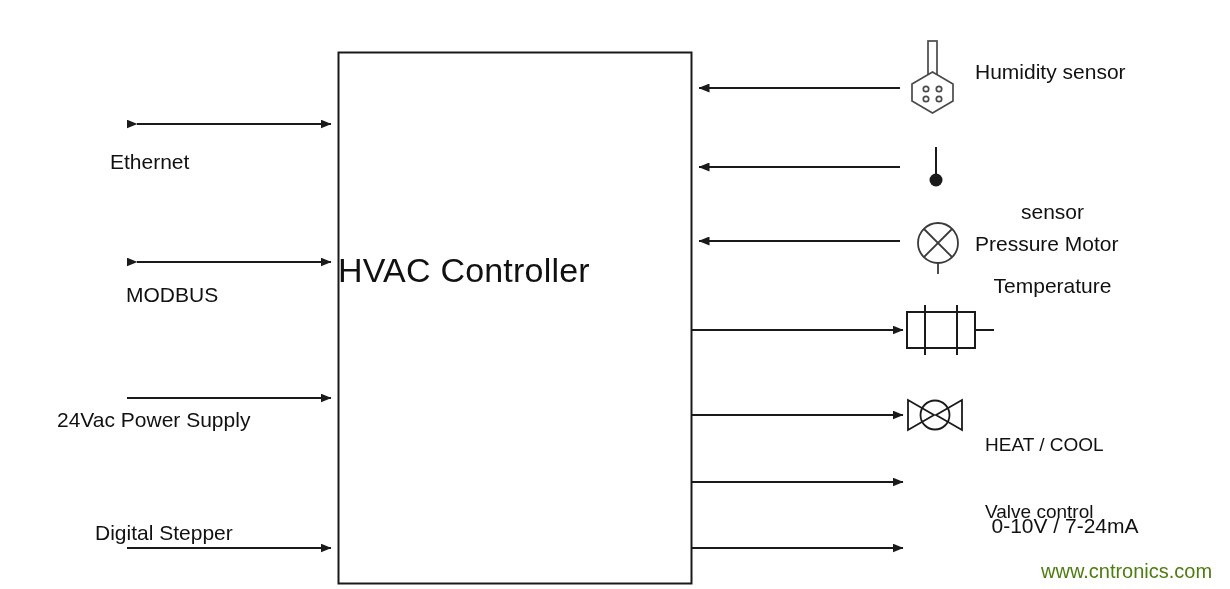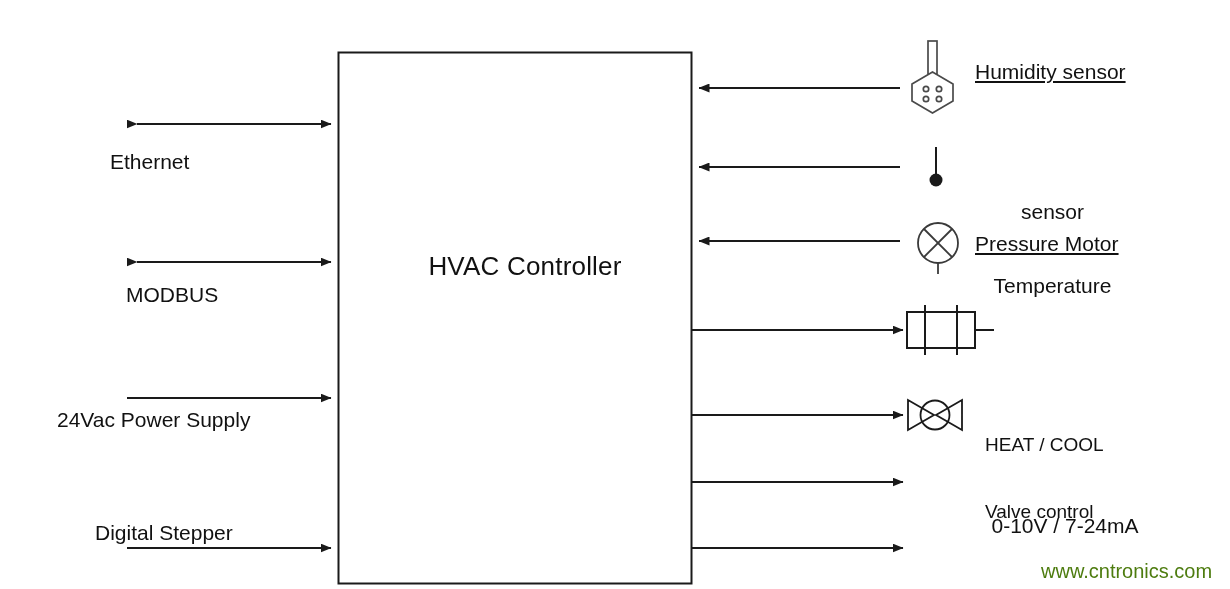--- a/index.html
+++ b/index.html
@@ -33,32 +33,30 @@
     white-space: pre;
     line-height: 1.18;
   }
   .lbl-left {
     font-size: 21px;
     text-align: left;
   }
   .lbl-right {
     font-size: 21px;
     text-align: left;
-    text-decoration: underline;
   }
   .lbl-center {
     text-align: center;
   }
   #controller-title {
     position: absolute;
     left: 338px;
     top: 251px;
     width: 374px;
-    text-align: center;
-    font-size: 26px;
+    font-size: 34px;
     font-family: "Liberation Sans", sans-serif;
     color: #111111;
     letter-spacing: 0.2px;
   }
   #watermark {
     position: absolute;
     left: 1041px;
     top: 560px;
     font-size: 20px;
     font-family: "Liberation Sans", sans-serif;

